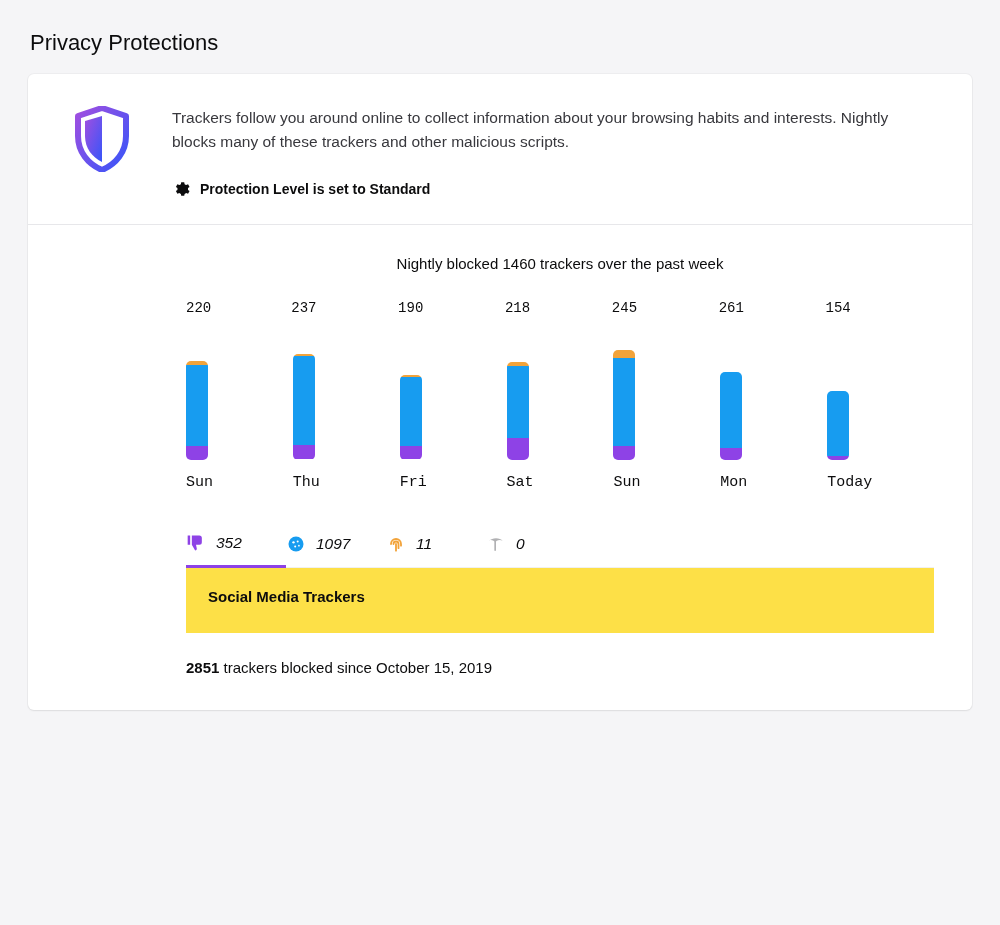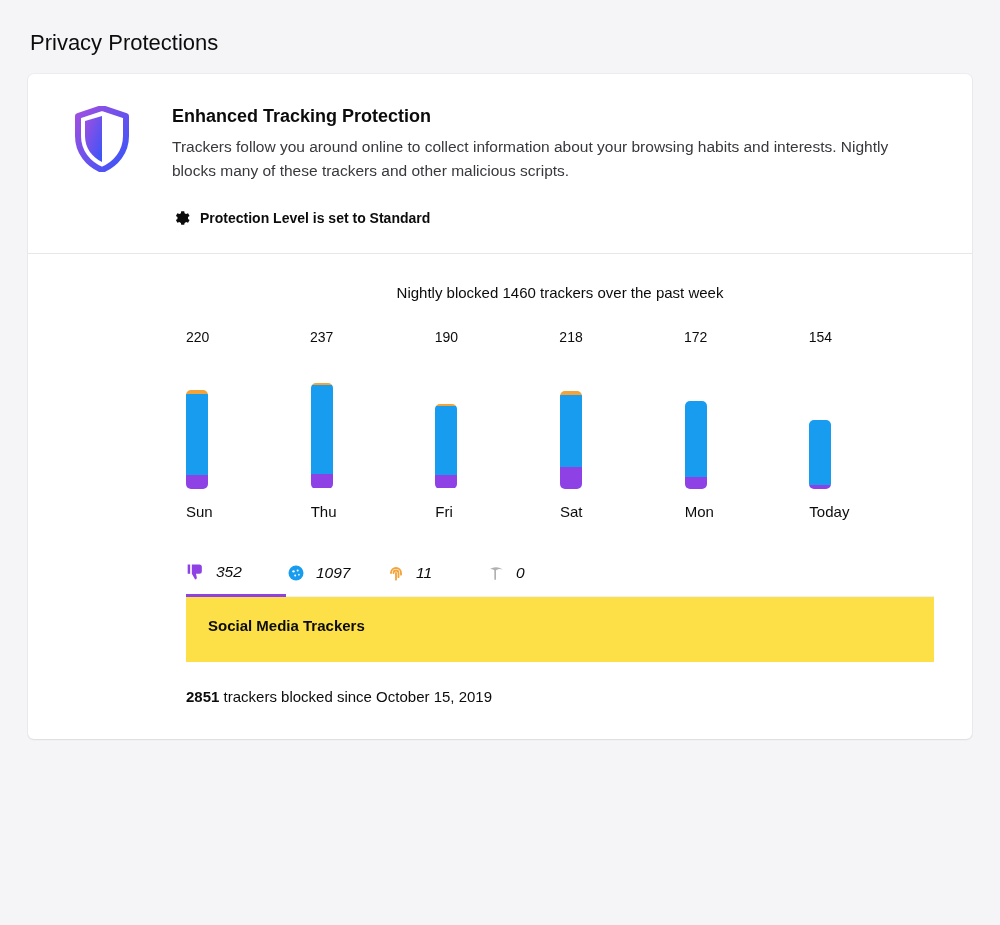--- a/index.html
+++ b/index.html
@@ -37,21 +37,21 @@
   .hero-icon{flex:0 0 auto;width:72px;display:flex;justify-content:center;}
   .hero-body{flex:1 1 auto;min-width:0;}
   .hero-title{font-size:18px;font-weight:700;margin:0 0 8px 0;}
   .hero-desc{color:var(--muted);font-size:15.5px;line-height:1.55;margin:0;}
   .level-row{display:flex;align-items:center;gap:10px;margin-top:26px;font-size:14px;font-weight:600;}
   .level-row .level-word{font-weight:700;}
   .divider{height:1px;background:var(--border);}
   .stats{padding:30px 38px 34px 158px;}
   .week-title{font-size:15px;font-weight:400;margin:0 0 50px 0;text-align:center;}
   .chart{display:flex;gap:0;}
-  .day{flex:1 1 0;display:flex;flex-direction:column;align-items:flex-start;}
+  .day{flex:1 1 0;display:flex;flex-direction:column;align-items:flex-start;font-family:Liberation Mono, monospace;}
   .bar-wrap{height:138px;display:flex;flex-direction:column;justify-content:flex-end;position:relative;align-items:center;}
   .bar{width:22px;border-radius:5px 5px 5px 5px;overflow:hidden;display:flex;flex-direction:column;}
   .bar-seg{width:100%;}
   .bar-label{position:absolute;top:-22px;font-size:14px;}
   .day:first-child .bar-wrap,.day:first-child .bar-label{left:0px;}
   .day-name{margin-top:14px;font-size:15px;color:var(--text);}
   .tabs{display:flex;margin-top:36px;border-bottom:1px solid rgba(0,0,0,0.06);}
   .tab{display:flex;align-items:center;gap:10px;padding:6px 0 12px 0;width:100px;font-size:15.5px;cursor:pointer;}
   .tab.active{border-bottom:3px solid var(--tab-social);margin-bottom:-1px;}
   .tab .count{font-weight:500;font-style:italic;}
@@ -79,21 +79,20 @@
             <linearGradient id="g1" x1="0" y1="0" x2="1" y2="1">
               <stop offset="0" stop-color="#a14fe0"></stop>
               <stop offset="1" stop-color="#3655f9"></stop>
             </linearGradient>
           </defs>
           <path d="M28 2 L52 10 V30 C52 46 42 58 28 64 C14 58 4 46 4 30 V10 Z" fill="none" stroke="url(#g1)" stroke-width="6" stroke-linejoin="round"></path>
           <path d="M28 10 V56 C18 51 11 42 11 30 V15 Z" fill="url(#g1)"></path>
         </svg>
       </div>
       <div class="hero-body">
-        <div class="hero-title">Enhanced Tracking Protection</div>
         <p class="hero-desc">Trackers follow you around online to collect information about your browsing habits and interests. Nightly blocks many of these trackers and other malicious scripts.</p>
         <div class="level-row">
           <span>
             <svg width="18" height="18" viewBox="0 0 24 24" fill="#0c0c0d">
               <path d="M12 8a4 4 0 100 8 4 4 0 000-8zm9.4 4a7.5 7.5 0 00-.1-1.2l2.1-1.6-2-3.4-2.5.9a7.6 7.6 0 00-2.1-1.2L16.3 3h-4l-.5 2.5a7.6 7.6 0 00-2.1 1.2l-2.5-.9-2 3.4 2.1 1.6a7.5 7.5 0 000 2.4l-2.1 1.6 2 3.4 2.5-.9a7.6 7.6 0 002.1 1.2l.5 2.5h4l.5-2.5a7.6 7.6 0 002.1-1.2l2.5.9 2-3.4-2.1-1.6c.1-.4.1-.8.1-1.2z"></path>
             </svg>
           </span>
           <span>
             <span>Protection Level is set to </span><span class="level-word">Standard</span>
           </span>
@@ -146,21 +145,32 @@
               <div class="bar" style="height: 98px;">
                 <div class="bar-seg" style="background: rgb(242, 163, 58); height: 4px;"></div>
                 <div class="bar-seg" style="background: rgb(23, 156, 240); height: 72px;"></div>
                 <div class="bar-seg" style="background: rgb(142, 66, 230); height: 22px;"></div>
               </div>
             </div>
             <div class="day-name">Sat</div>
           </div>
           <div class="day">
             <div class="bar-wrap">
-              <div class="bar-label">172</div>
+              <div class="bar-label">245</div>
+              <div class="bar" style="height: 110px;">
+                <div class="bar-seg" style="background: rgb(242, 163, 58); height: 8px;"></div>
+                <div class="bar-seg" style="background: rgb(23, 156, 240); height: 88px;"></div>
+                <div class="bar-seg" style="background: rgb(142, 66, 230); height: 14px;"></div>
+              </div>
+            </div>
+            <div class="day-name">Sun</div>
+          </div>
+          <div class="day">
+            <div class="bar-wrap">
+              <div class="bar-label">261</div>
               <div class="bar" style="height: 88px;">
                 <div class="bar-seg" style="background: rgb(23, 156, 240); height: 76px;"></div>
                 <div class="bar-seg" style="background: rgb(142, 66, 230); height: 12px;"></div>
               </div>
             </div>
             <div class="day-name">Mon</div>
           </div>
           <div class="day">
             <div class="bar-wrap">
               <div class="bar-label">154</div>

